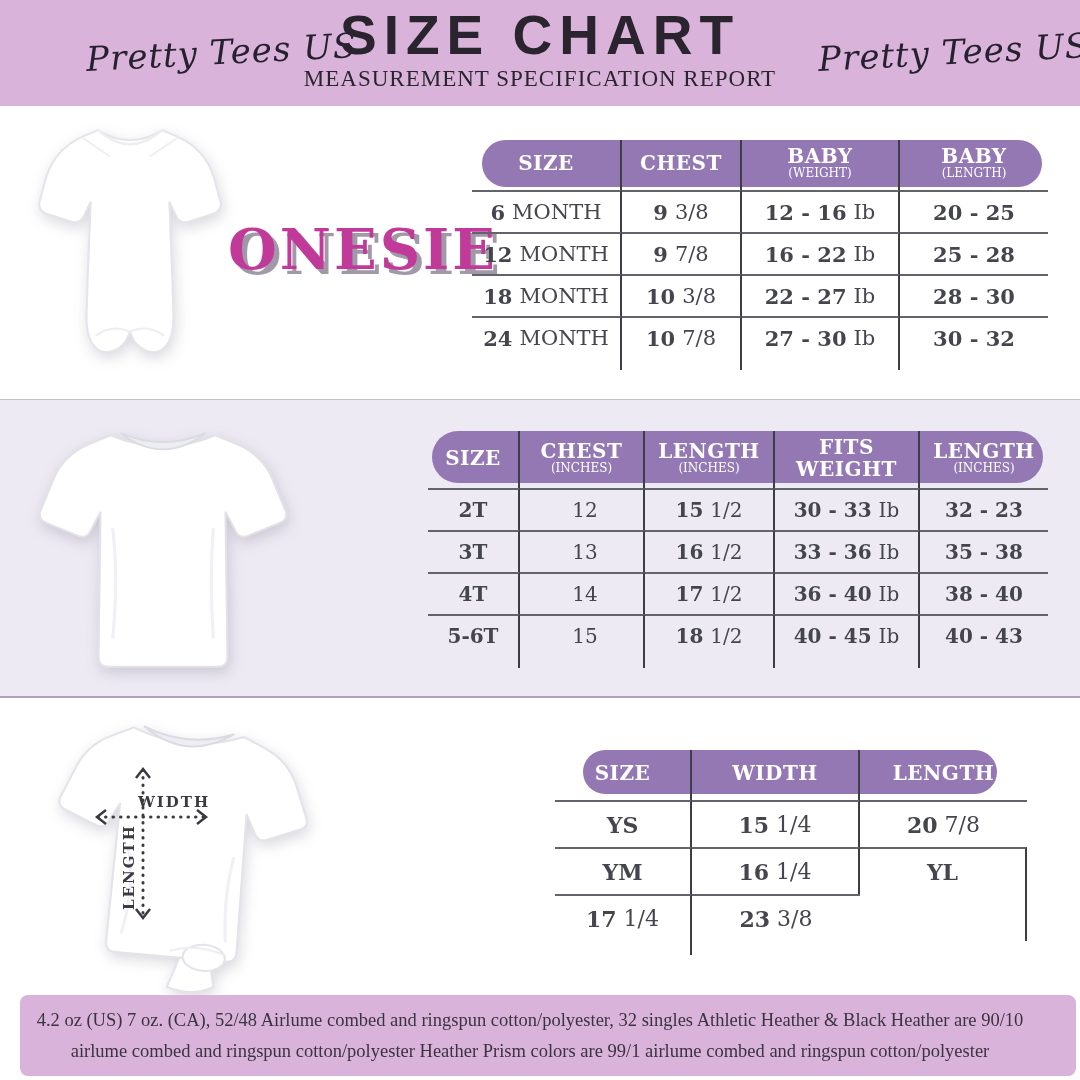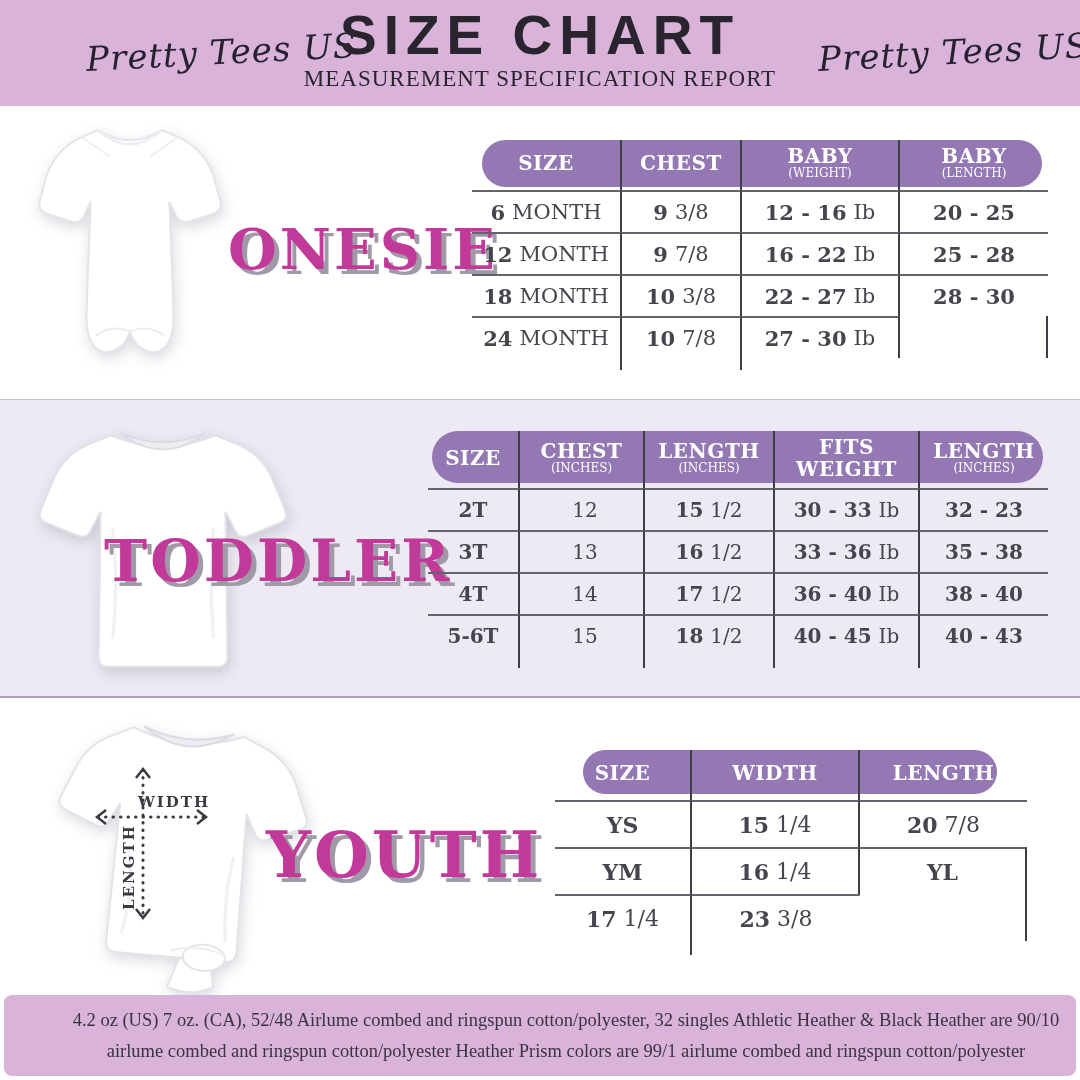--- a/index.html
+++ b/index.html
@@ -46,22 +46,22 @@
   #t2 .td{font-size:20px;}
   #t3 .td{font-size:22px;}
   .xt{border-top:none;}
 
   
   .art{position:absolute;}
   .shirt{filter:drop-shadow(2px 5px 7px rgba(90,80,105,.22));}
   svg text.meas{font-family:"DejaVu Serif",serif;font-weight:bold;fill:#3a3a42;letter-spacing:2px;}
 
   
-  .footer{position:absolute;left:4px;right:4px;top:995px;height:81px;background:#d9b3d9;
-          border-radius:8px;display:flex;align-items:center;justify-content:flex-end;}
+  .footer{position:absolute;left:20px;right:4px;top:995px;height:81px;background:#d9b3d9;
+          border-radius:8px;display:flex;align-items:center;justify-content:flex-start;}
   .footer p{width:1020px;margin:0;text-align:center;font-family:"Liberation Serif",serif;
             font-size:18.5px;line-height:1.65;color:#3a3342;}
 </style>
 </head>
 <body>
 
 <div id="canvas">
 
   <div class="band">
     <div class="brand" id="brand-left">Pretty Tees US</div>
@@ -159,35 +159,38 @@
         <span class="r">MONTH</span>
       </div>
     <div class="c td vr hr">
         <span class="b">10</span>
         <span class="r">7/8</span>
       </div>
     <div class="c td vr hr">
         <span class="b">27 - 30</span>
         <span class="r">Ib</span>
       </div>
+    <div class="c td hr">
+        <span class="b">30 - 32</span>
+        <span class="r"></span>
+      </div>
 
     <div class="c vr xt"></div>
     <div class="c vr xt"></div>
     <div class="c vr xt"></div>
     <div class="c xt"></div>
   </div>
 
   <svg class="art shirt" style="left:20px;top:407px;" width="287" height="284" viewBox="0 0 285 282">
     <path d="M90 28 Q142 50 194 28 L218 38 Q240 48 250 70 L264 104 Q266 112 258 115 L226 128 Q218 131 214 123 L204 104
              L206 248 Q206 258 196 258 L88 258 Q78 258 78 248 L80 104 L70 123 Q66 131 58 128 L26 115 Q18 112 20 104
              L34 70 Q44 48 66 38 Z" fill="#ffffff" stroke="#e2e2e8" stroke-width="2"></path>
     <path d="M100 26 Q142 58 184 26 Q142 44 100 26 Z" fill="#ededf2" stroke="#dbdbe3" stroke-width="2"></path>
     <path d="M92 120 Q98 170 92 230 M192 120 Q188 170 192 230" fill="none" stroke="#f0f0f5" stroke-width="3"></path>
   </svg>
-  <div class="big" id="toddler-label">TODDLER</div>
 
   <div class="tbl" id="t2" style="left:428px;top:431px;width:620px;grid-template-columns:92px 125px 130px 145px 128px;grid-template-rows:57px 42px 42px 42px 42px 12px;">
     <div class="pill" style="left:4px;right:5px;height:52px;"></div>
     <div class="c th vr">
         <span class="m">SIZE</span>
       </div>
     <div class="c th vr">
         <span class="m">CHEST</span>
         <span class="s">(INCHES)</span>
       </div>
@@ -300,21 +303,20 @@
     <line x1="143" y1="70" x2="143" y2="217" stroke="#3a3a42" stroke-width="3" stroke-linecap="round" stroke-dasharray="0.5 7"></line>
     <line x1="98" y1="117" x2="205" y2="117" stroke="#3a3a42" stroke-width="3" stroke-linecap="round" stroke-dasharray="0.5 7"></line>
     <path d="M136 78 L143 69 L150 78" fill="none" stroke="#3a3a42" stroke-width="2.5"></path>
     <path d="M136 209 L143 218 L150 209" fill="none" stroke="#3a3a42" stroke-width="2.5"></path>
     <path d="M106 110 L97 117 L106 124" fill="none" stroke="#3a3a42" stroke-width="2.5"></path>
     <path d="M197 110 L206 117 L197 124" fill="none" stroke="#3a3a42" stroke-width="2.5"></path>
     <text class="meas" x="174" y="107" font-size="15" text-anchor="middle">WIDTH</text>
     <text class="meas" x="134" y="167" font-size="15" text-anchor="middle" transform="rotate(-90 134 167)">LENGTH</text>
   </svg>
 
-  <div class="big" id="youth-label">YOUTH</div>
 
   <div class="tbl" id="t3" style="left:555px;top:750px;width:472px;grid-template-columns:137px 168px 167px;grid-template-rows:50px 47px 47px 47px 14px;">
     <div class="pill" style="left:28px;right:30px;height:44px;"></div>
     <div class="c th vr">
         <span class="m">SIZE</span>
       </div>
     <div class="c th vr">
         <span class="m">WIDTH</span>
       </div>
     <div class="c th">

